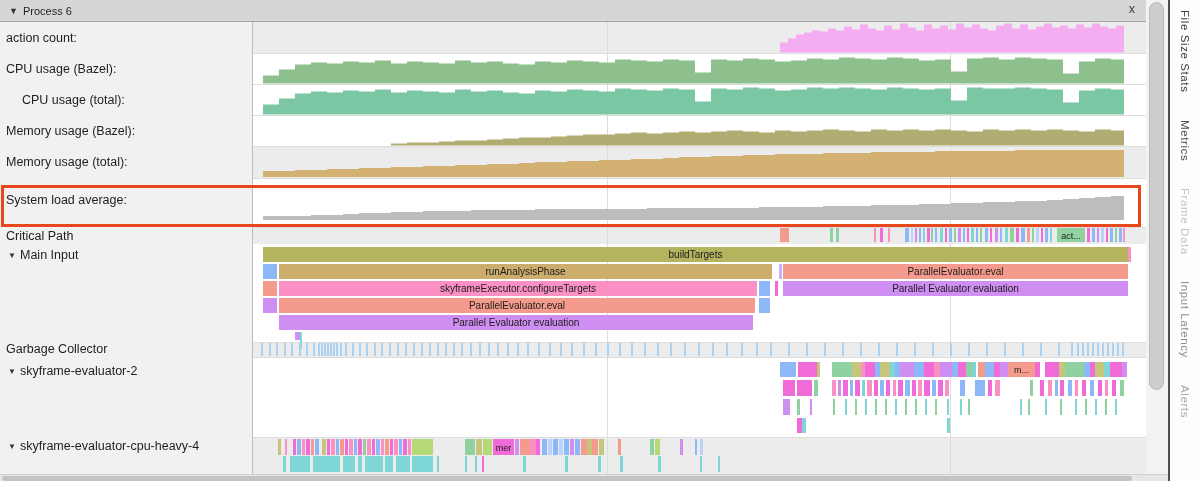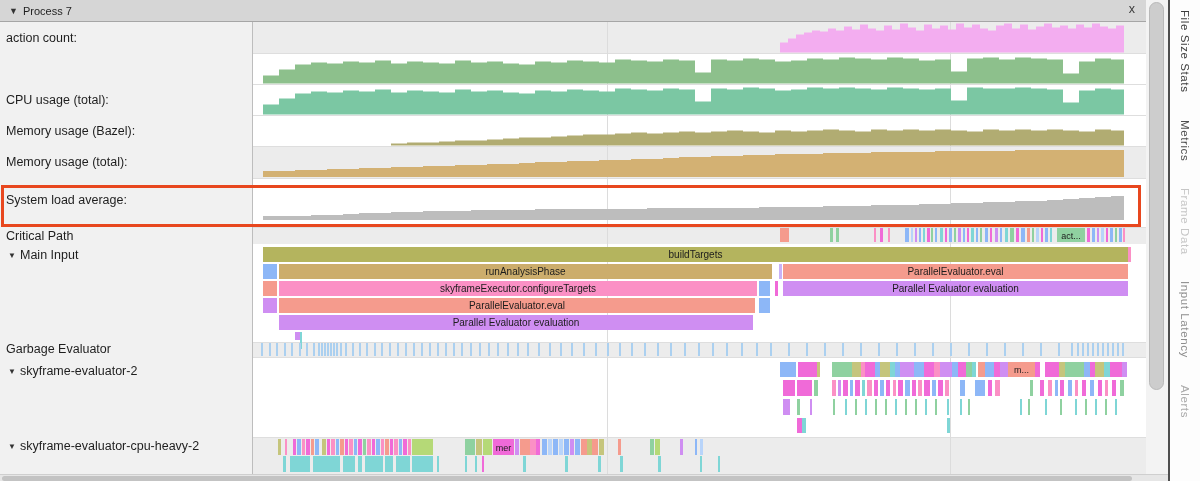--- a/index.html
+++ b/index.html
@@ -30,21 +30,21 @@
   .hscroll{position:absolute;left:0;top:474px;width:1168px;height:7px;background:#e6e6e6;
            border-top:1px solid #cfcfcf;z-index:16;box-sizing:border-box;}
   .hthumb{position:absolute;left:2px;top:1px;width:1130px;height:5px;background:#c3c3c3;border-radius:3px;}
 </style>
 </head>
 <body>
 
 <div class="stage">
   <div class="header">
     <span class="arrow">▼</span>
-    <span class="title">Process 7</span>
+    <span class="title">Process 6</span>
     <span class="close">x</span>
   </div>
 
   <div id="trackBgs">
       <div class="track-bg" style="top: 22px; height: 31px; background: rgb(236, 236, 236);"></div>
       <div class="track-bg" style="top: 53px; height: 31px; background: rgb(255, 255, 255);"></div>
       <div class="track-bg" style="top: 84px; height: 31px; background: rgb(255, 255, 255);"></div>
       <div class="track-bg" style="top: 115px; height: 31px; background: rgb(255, 255, 255);"></div>
       <div class="track-bg" style="top: 146px; height: 32px; background: rgb(236, 236, 236);"></div>
       <div class="track-bg" style="top: 178px; height: 49px; background: rgb(255, 255, 255);"></div>
@@ -434,21 +434,25 @@
         <rect x="658" y="456" width="3" height="16" fill="#7fd6d6"></rect>
         <rect x="700" y="456" width="2" height="16" fill="#7fd6d6"></rect>
         <rect x="718" y="456" width="2" height="16" fill="#7fd6d6"></rect>
       </g>
     </svg>
   <div class="left-col" id="leftCol">
       <div class="left-row" style="top: 0px; height: 31px;">
         <span class="pad"></span>
         <span>action count:</span>
       </div>
-      <div class="left-row" style="top: 62px; height: 31px;">
+      <div class="left-row" style="top: 31px; height: 31px;">
+        <span class="pad"></span>
+        <span>CPU usage (Bazel):</span>
+      </div>
+      <div class="left-row" style="top: 62px; height: 31px; margin-left: 16px;">
         <span class="pad"></span>
         <span>CPU usage (total):</span>
       </div>
       <div class="left-row" style="top: 124px; height: 32px;">
         <span class="pad"></span>
         <span>Memory usage (total):</span>
       </div>
       <div class="left-row" style="top: 93px; height: 31px;">
         <span class="pad"></span>
         <span>Memory usage (Bazel):</span>
@@ -460,29 +464,29 @@
       <div class="left-row" style="top: 156px; height: 44px;">
         <span class="pad"></span>
         <span>System load average:</span>
       </div>
       <div class="left-row" style="top: 225px; height: 16px;">
         <span class="tri">▼</span>
         <span>Main Input</span>
       </div>
       <div class="left-row" style="top: 319px; height: 16px;">
         <span class="pad"></span>
-        <span>Garbage Evaluator</span>
+        <span>Garbage Collector</span>
       </div>
       <div class="left-row" style="top: 341px; height: 16px;">
         <span class="tri">▼</span>
         <span>skyframe-evaluator-2</span>
       </div>
       <div class="left-row" style="top: 416px; height: 16px;">
         <span class="tri">▼</span>
-        <span>skyframe-evaluator-cpu-heavy-2</span>
+        <span>skyframe-evaluator-cpu-heavy-4</span>
       </div>
     </div>
 
   <div class="highlight" id="hl" style="left: 1px; top: 185px; width: 1140px; height: 42px; border: 3px solid rgb(232, 71, 30);"></div>
 
   <div class="vscroll">
       <div class="vthumb"></div>
     </div>
   <div class="hscroll">
       <div class="hthumb"></div>

